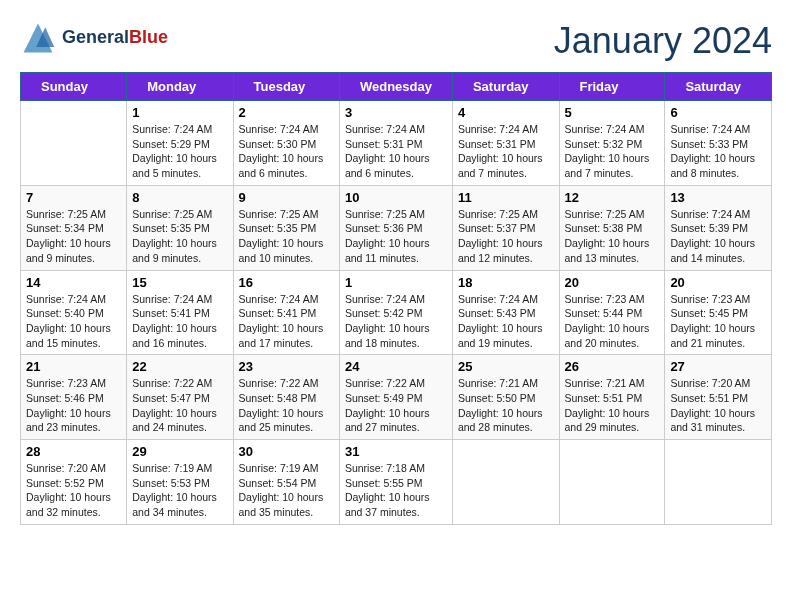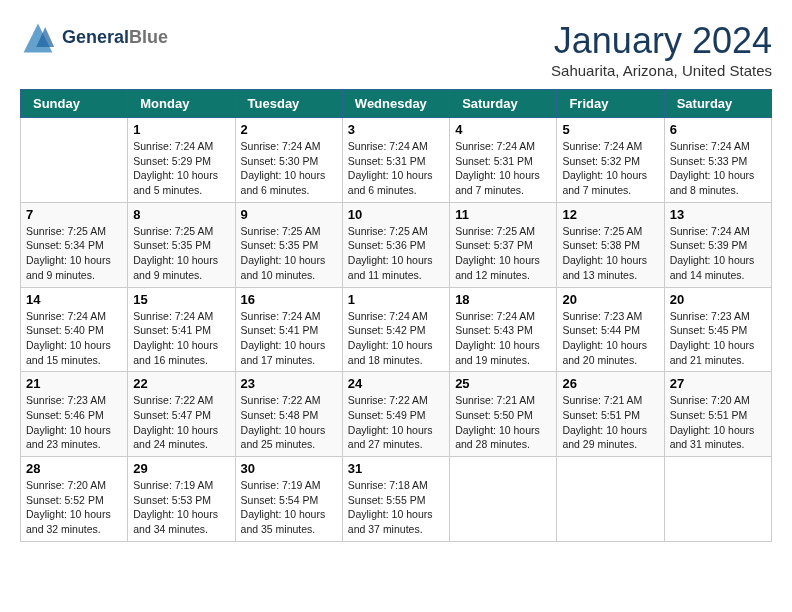--- a/index.html
+++ b/index.html
@@ -21,21 +21,21 @@
       align-items: center;
       gap: 6px;
     }
     .logo-text {
       font-size: 18px;
       font-weight: bold;
       color: #1a3a5c;
       line-height: 1.1;
     }
     .logo-text span {
-      color: #737373;
+      color: #b91c1c;
     }
     .logo-icon {
       width: 36px;
       height: 36px;
     }
     .title-block {
       text-align: right;
     }
     .month-title {
       font-size: 36px;
@@ -45,23 +45,23 @@
     .subtitle {
       font-size: 15px;
       color: #333;
     }
     table {
       width: 100%;
       border-collapse: collapse;
       font-size: 11px;
     }
     thead th {
-      background-color: #0f766e;
+      background-color: #6d28d9;
       color: #fff;
-      padding: 6px 12px;
+      padding: 6px 20px;
       text-align: left;
       font-size: 13px;
       font-weight: bold;
       border: 1px solid #2a6496;
     }
     tbody td {
       border: 1px solid #ccc;
       vertical-align: top;
       padding: 4px 5px;
       height: 80px;
@@ -93,21 +93,20 @@
     <svg class="logo-icon" viewBox="0 0 40 40" xmlns="http://www.w3.org/2000/svg">
       <polygon points="20,4 36,36 4,36" fill="#4a90c4" opacity="0.85"></polygon>
       <polygon points="28,8 38,30 18,30" fill="#1a5fa0" opacity="0.7"></polygon>
     </svg>
     <div class="logo-text">
       <div>General<span>Blue</span></div>
     </div>
   </div>
   <div class="title-block">
     <div class="month-title">January 2024</div>
-    <div class="subtitle">Sahuarita, Arizona, United States</div>
   </div>
 </div>
 
 <table>
   <thead>
     <tr>
     <th>Sunday</th>
         <th>Monday</th>
         <th>Tuesday</th>
         <th>Wednesday</th>

